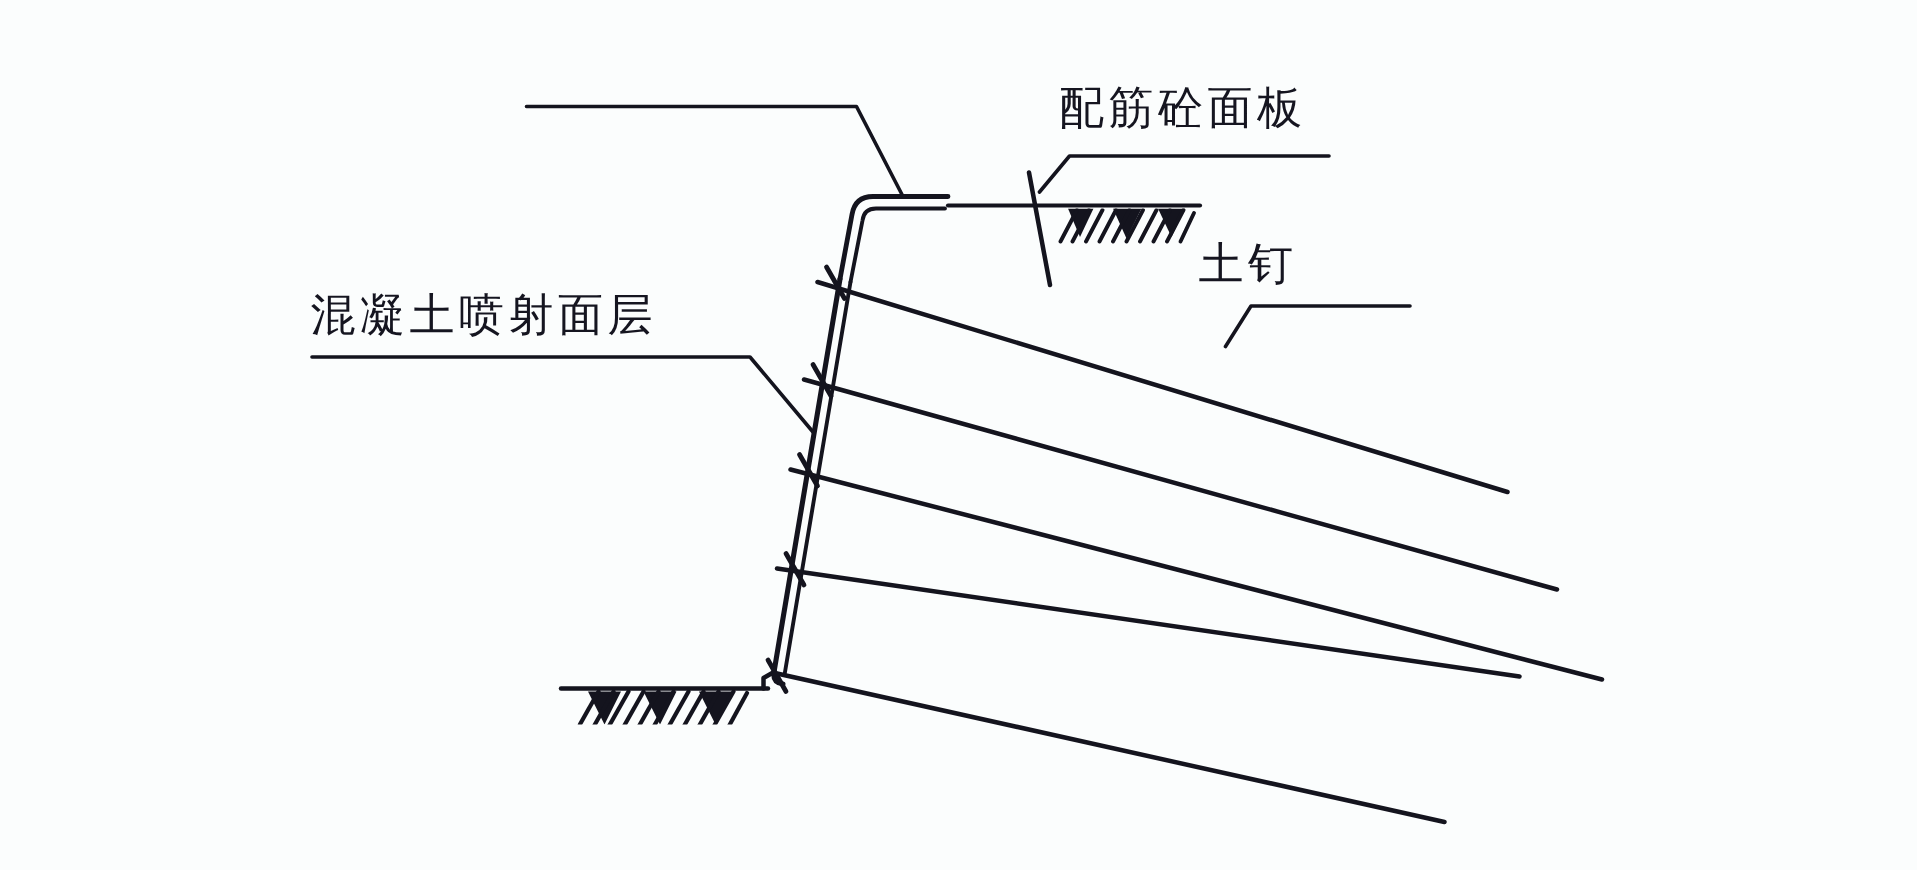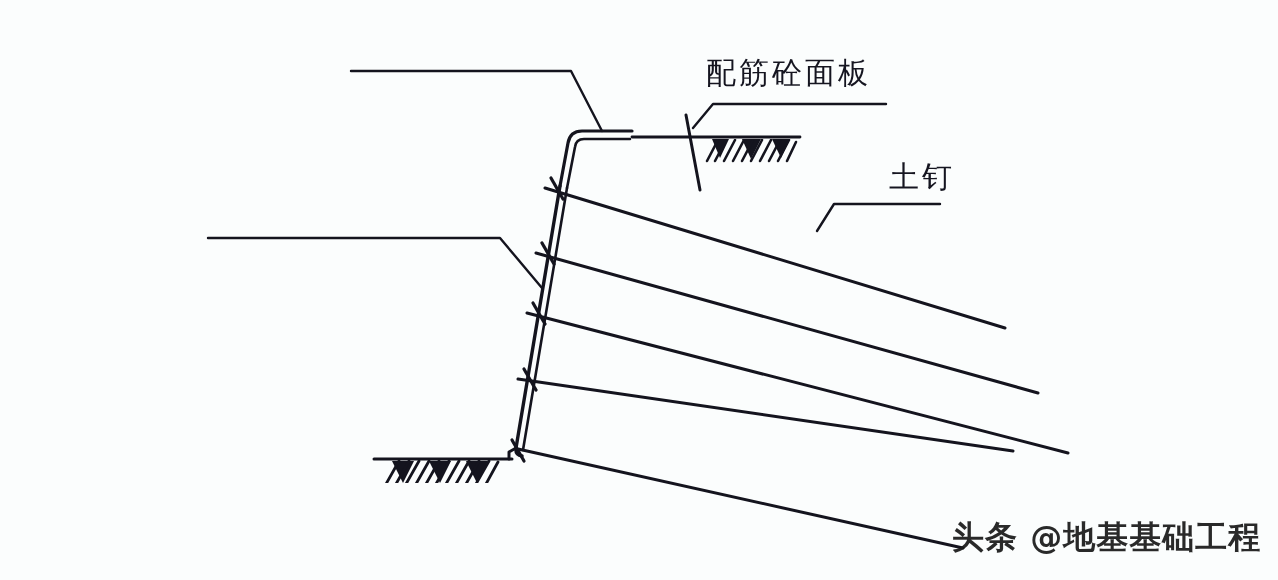--- a/index.html
+++ b/index.html
@@ -28,21 +28,21 @@
     font-family: "DejaVu Sans", "Liberation Sans", sans-serif;
     font-size: 30px;
     font-weight: 400;
     color: #151520;
     letter-spacing: 3px;
     white-space: nowrap;
     line-height: 1;
   }
   #label-panel   { left: 352px; top: 26px; }
   #label-rebar   { left: 706px; top: 58px; }
-  #label-nail    { left: 889px; top: 162px; }
+  #label-nail    { left: 799px; top: 162px; }
   #label-shot    { left: 207px; top: 196px; }
 
   #watermark {
     position: absolute;
     left: 952px;
     top: 521px;
     font-family: "DejaVu Sans", "Liberation Sans", sans-serif;
     font-size: 32px;
     font-weight: 700;
     color: #1a1a1a;
@@ -148,16 +148,16 @@
       <line x1="512" y1="440" x2="524" y2="461" stroke-width="3.2"></line>
 
     </g>
   </svg>
 
 
   <div class="cad-label" id="label-rebar">配筋砼面板</div>
 
   <div class="cad-label" id="label-nail">土钉</div>
 
+  <div class="cad-label" id="label-shot">混凝土喷射面层</div>
 
-  <div id="watermark">头条 @地基基础工程</div>
 
 </div>
 
 </body></html>

